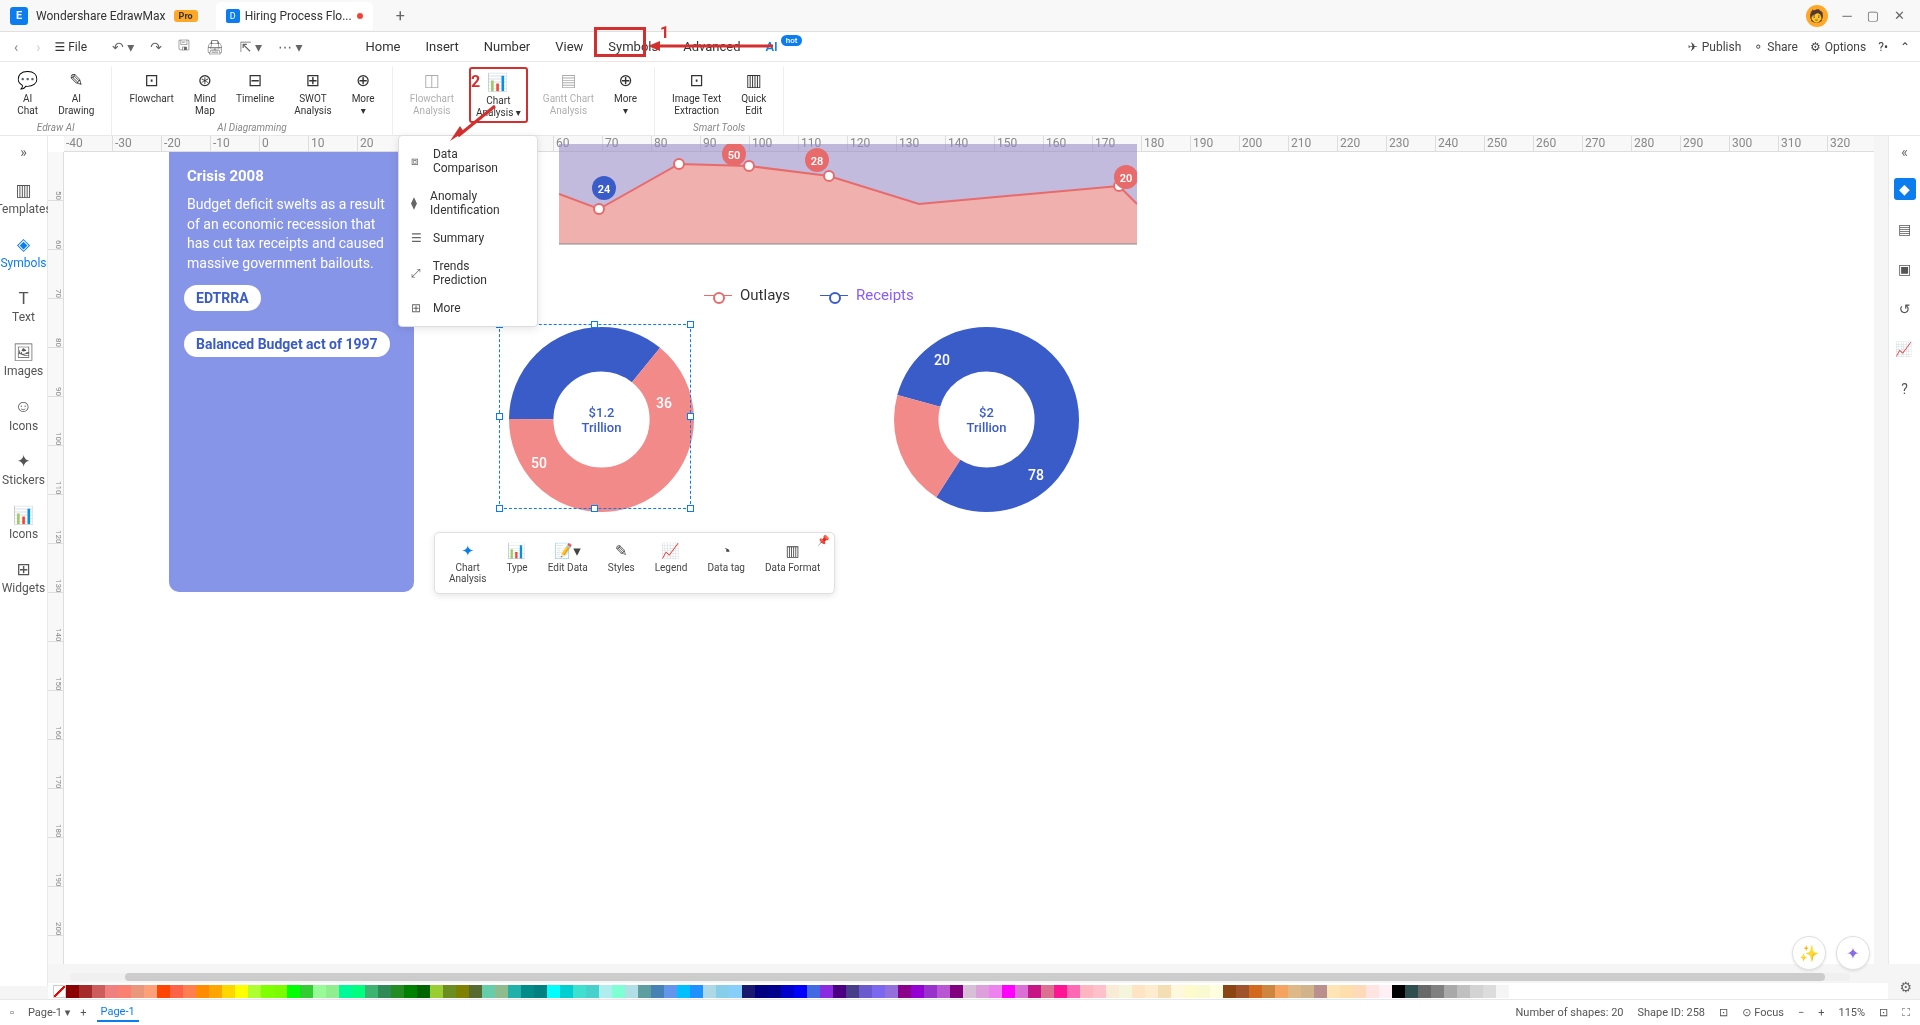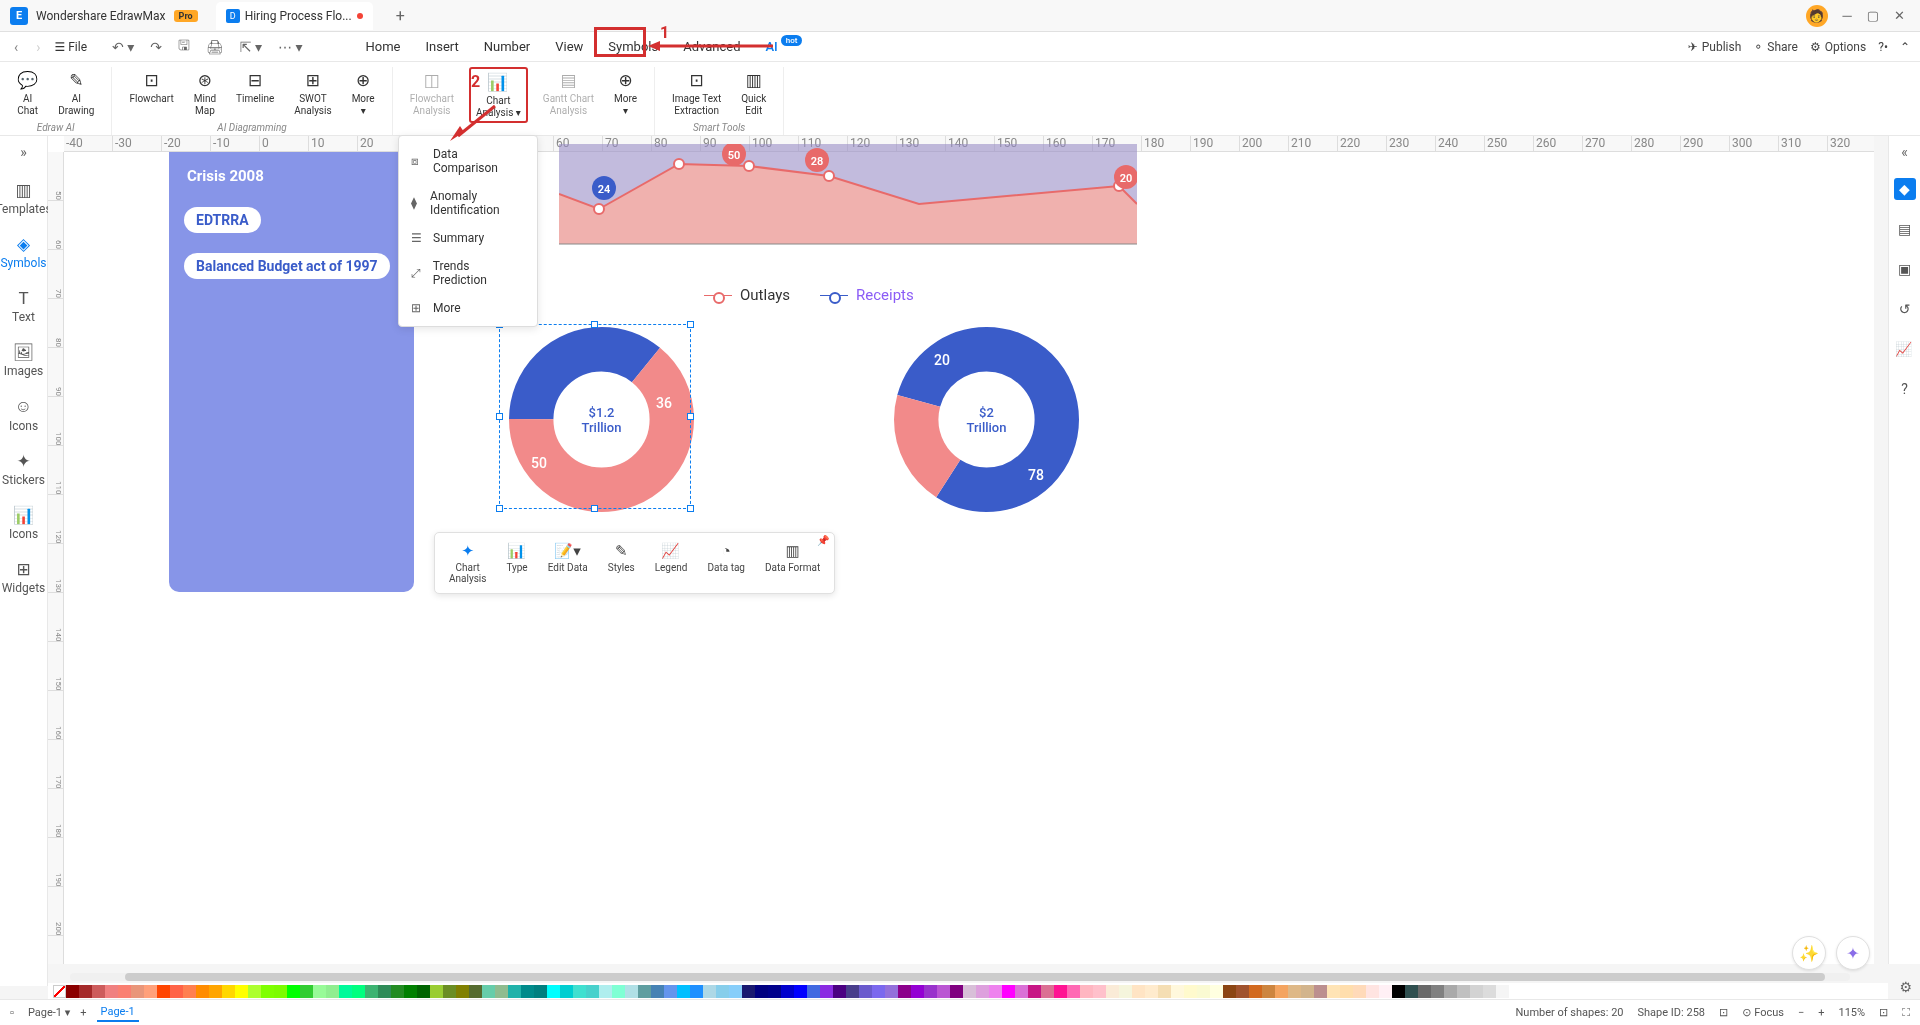--- a/index.html
+++ b/index.html
@@ -400,20 +400,21 @@
       <div class="ruler-v-tick">170</div>
       <div class="ruler-v-tick">180</div>
       <div class="ruler-v-tick">190</div>
       <div class="ruler-v-tick">200</div>
       <div class="ruler-v-tick">210</div>
     </div>
   <div class="canvas">
 
     <div class="purple-card">
       <div class="card-title-1">Crisis 2008</div>
+      <div class="card-text">Budget deficit swelts as a result of an economic recession that has cut tax receipts and caused massive government bailouts.</div>
       <div class="card-badge">EDTRRA</div>
       <div class="card-badge">Balanced Budget act of 1997</div>
     </div>
 
     <svg class="line-chart" viewBox="0 0 578 130">
       <rect x="0" y="0" width="578" height="100" fill="#998dc6" opacity="0.6"></rect>
       <path d="M0,50 L40,65 L120,20 L190,22 L270,32 L360,60 L560,42 L578,60 L578,100 L0,100 Z" fill="#f5b0a8" opacity="0.9"></path>
       <path d="M0,50 L40,65 L120,20 L190,22 L270,32 L360,60 L560,42 L578,60" stroke="#e86a6a" stroke-width="2" fill="none"></path>
       <circle cx="40" cy="65" r="5" fill="#fff" stroke="#e86a6a" stroke-width="2"></circle>
       <circle cx="120" cy="20" r="5" fill="#fff" stroke="#e86a6a" stroke-width="2"></circle>

